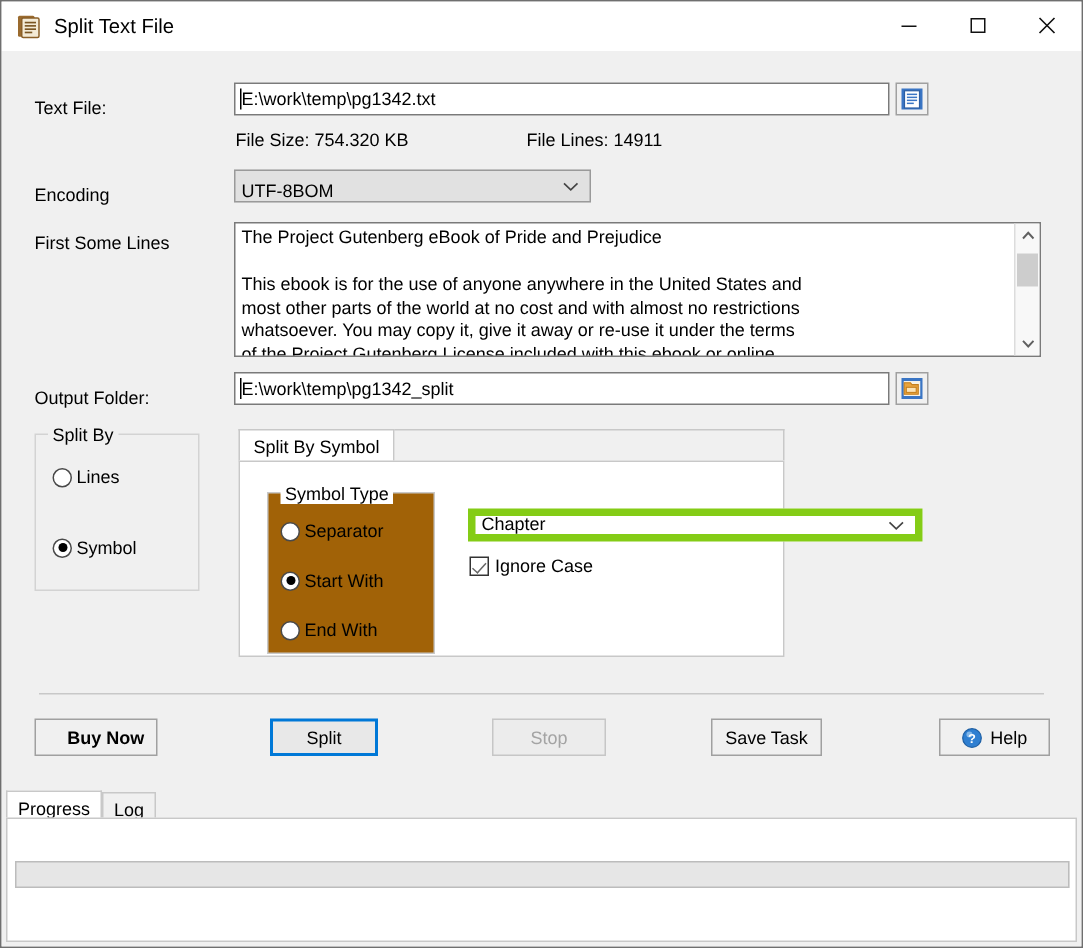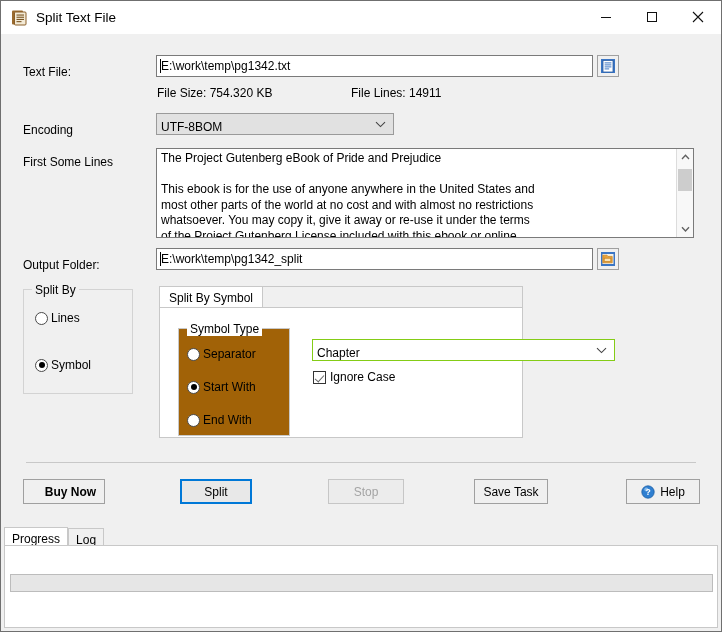--- a/index.html
+++ b/index.html
@@ -126,21 +126,21 @@
     border: 1px solid #9a9a9a;
     background: #e1e1e1;
     font-size: 12px;
     display: flex;
     align-items: flex-end;
     padding-left: 4px;
     color: #000;
   }
   .combo.white {
     background: #ffffff;
-    border: 1px solid #84cc16;
+    border: 5px solid #84cc16;
   }
   .combo .arrow {
     position: absolute;
     right: 7px;
     top: 50%;
     transform: translateY(-50%);
   }
 
   
   #lines-box {

